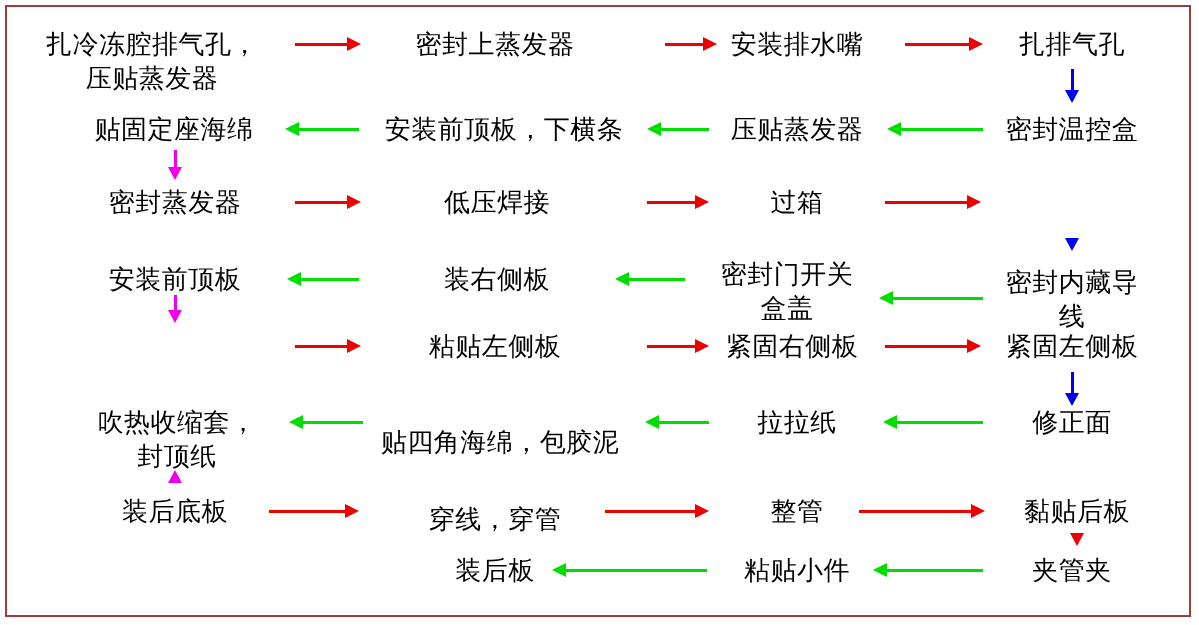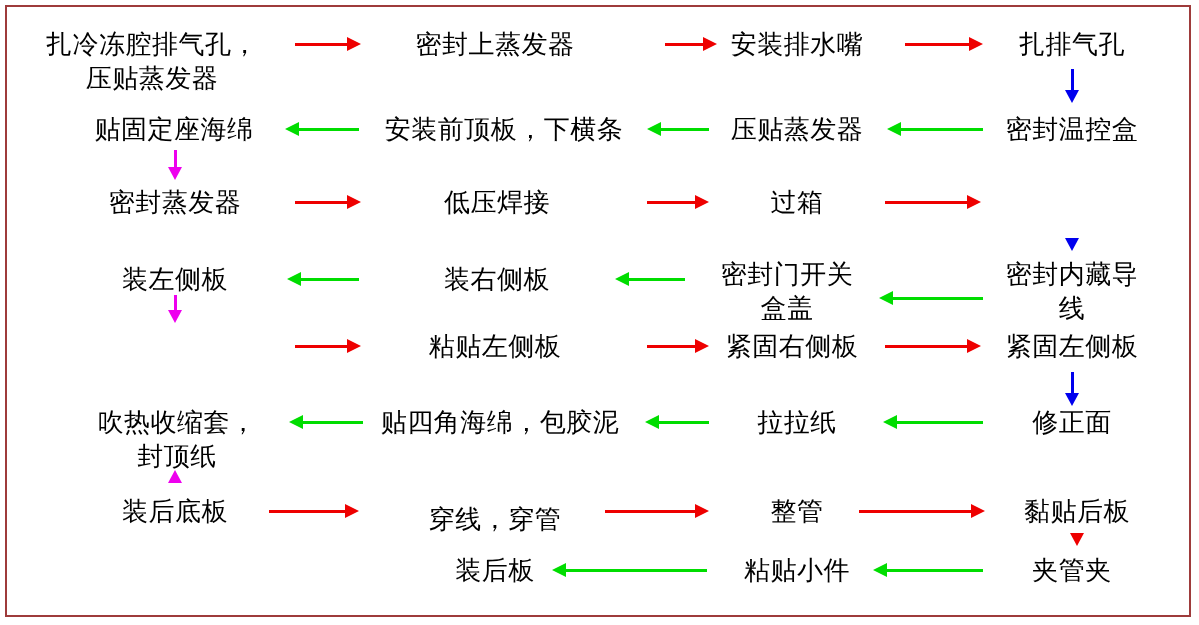--- a/index.html
+++ b/index.html
@@ -166,21 +166,21 @@
       <span class="shaft" style="width:86px;"></span>
       <span class="head"></span>
     </div>
 
 
     <div class="arrow down headonly" style="left:1055px; top:228px; width:20px; height:16px; color:#0000ee;">
 
       <span class="head"></span>
     </div>
 
-    <div class="node" style="left:58px; top:255px; width:220px;">装左侧板</div>
+    <div class="node" style="left:58px; top:255px; width:220px;">安装前顶板</div>
 
     <div class="arrow left" style="left:280px; top:261px; width:72px; height:22px; color:#00dd00;">
       <span class="shaft" style="width:62px;"></span>
       <span class="head"></span>
     </div>
 
     <div class="node" style="left:400px; top:255px; width:180px;">装右侧板</div>
 
     <div class="arrow left" style="left:608px; top:261px; width:70px; height:22px; color:#00dd00;">
       <span class="shaft" style="width:60px;"></span>
@@ -188,21 +188,21 @@
     </div>
 
     <div class="node" style="left:690px; top:250px; width:180px;">密封门开关
 盒盖</div>
 
     <div class="arrow left" style="left:872px; top:280px; width:104px; height:22px; color:#00dd00;">
       <span class="shaft" style="width:94px;"></span>
       <span class="head"></span>
     </div>
 
-    <div class="node" style="left:975px; top:250px; width:180px;">密封内藏导
+    <div class="node" style="left:975px; top:258px; width:180px;">密封内藏导
 线</div>
 
     <div class="arrow down" style="left:158px; top:288px; width:20px; height:28px; color:#ee00ee;">
       <span class="shaft" style="height:16px;"></span>
       <span class="head"></span>
     </div>
 
 
     <div class="arrow right" style="left:288px; top:328px; width:66px; height:22px; color:#ee0000;">
       <span class="shaft" style="width:56px;"></span>
@@ -231,21 +231,21 @@
     </div>
 
     <div class="node" style="left:45px; top:398px; width:250px;">吹热收缩套，
 封顶纸</div>
 
     <div class="arrow left" style="left:282px; top:404px; width:74px; height:22px; color:#00dd00;">
       <span class="shaft" style="width:64px;"></span>
       <span class="head"></span>
     </div>
 
-    <div class="node" style="left:348px; top:398px; width:290px;text-align:center;">贴四角海绵，包胶泥</div>
+    <div class="node" style="left:348px; top:418px; width:290px;text-align:center;">贴四角海绵，包胶泥</div>
 
     <div class="arrow left" style="left:638px; top:404px; width:64px; height:22px; color:#00dd00;">
       <span class="shaft" style="width:54px;"></span>
       <span class="head"></span>
     </div>
 
     <div class="node" style="left:710px; top:398px; width:160px;">拉拉纸</div>
 
     <div class="arrow left" style="left:876px; top:404px; width:100px; height:22px; color:#00dd00;">
       <span class="shaft" style="width:90px;"></span>

